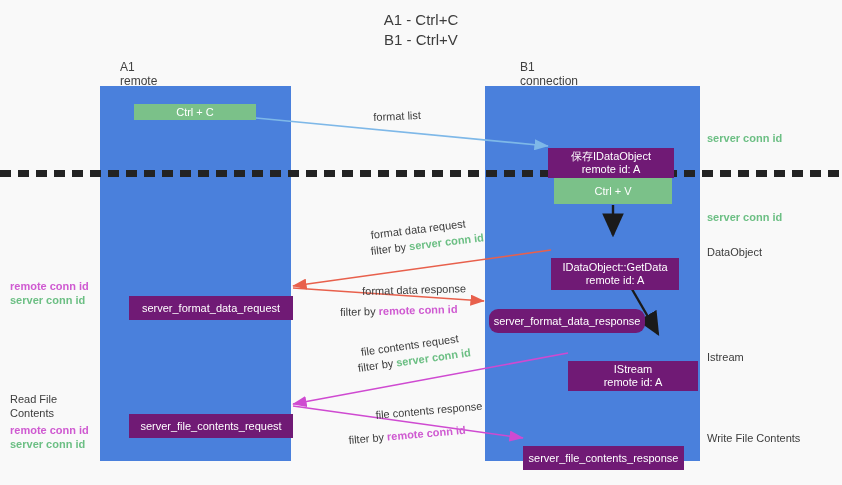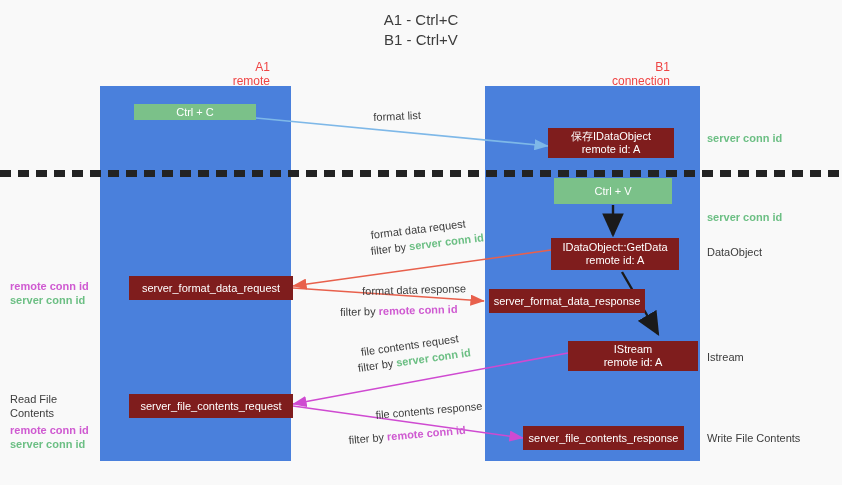--- a/index.html
+++ b/index.html
@@ -15,36 +15,36 @@
   .abs{position:absolute;}
 
   
   #title{
     left:0;top:10px;width:842px;text-align:center;
     font-size:15px;line-height:20px;color:#3c3c3c;
   }
 
   
   .col-head{
-    text-align:right;font-size:12px;line-height:14px;color:#ef4444;
+    text-align:left;font-size:12px;line-height:14px;color:#404040;
   }
 
   
   .panel{background:#4a80dc;}
 
   
   .node{
     box-sizing:border-box;
     display:flex;flex-direction:column;
     align-items:center;justify-content:center;
     color:#ffffff;font-size:11px;line-height:13px;
     text-align:center;
   }
   .node.green{background:#7bc189;}
-  .node.orange{background:#7f1d1d;}
+  .node.orange{background:#701a75;margin-top:20px;}
   .node .l2{font-size:11px;}
 
   
   .note{font-size:11px;line-height:14px;}
   .note.green{color:#6cbf84;font-weight:bold;}
   .note.magenta{color:#cf5ad1;font-weight:bold;}
   .note.plain{color:#3c3c3c;}
 
   
   #dash{
@@ -136,21 +136,21 @@
 
   <div class="abs node green" style="left:554px;top:178px;width:118px;height:26px;">
     <div>Ctrl + V</div>
   </div>
 
   <div class="abs node orange" style="left:551px;top:238px;width:128px;height:32px;text-align:center;">
     <div>IDataObject::GetData</div>
     <div class="l2">remote id: A</div>
   </div>
 
-  <div class="abs node orange" style="left:489px;top:289px;width:156px;height:24px;">
+  <div class="abs node orange" style="left:489px;top:289px;width:156px;height:24px;border-radius:9px;">
     <div>server_format_data_response</div>
   </div>
 
   <div class="abs node orange" style="left:568px;top:341px;width:130px;height:30px;">
     <div>IStream</div>
     <div class="l2">remote id: A</div>
   </div>
 
   <div class="abs node orange" style="left:523px;top:426px;width:161px;height:24px;justify-content:center;">
     <div>server_file_contents_response</div>

